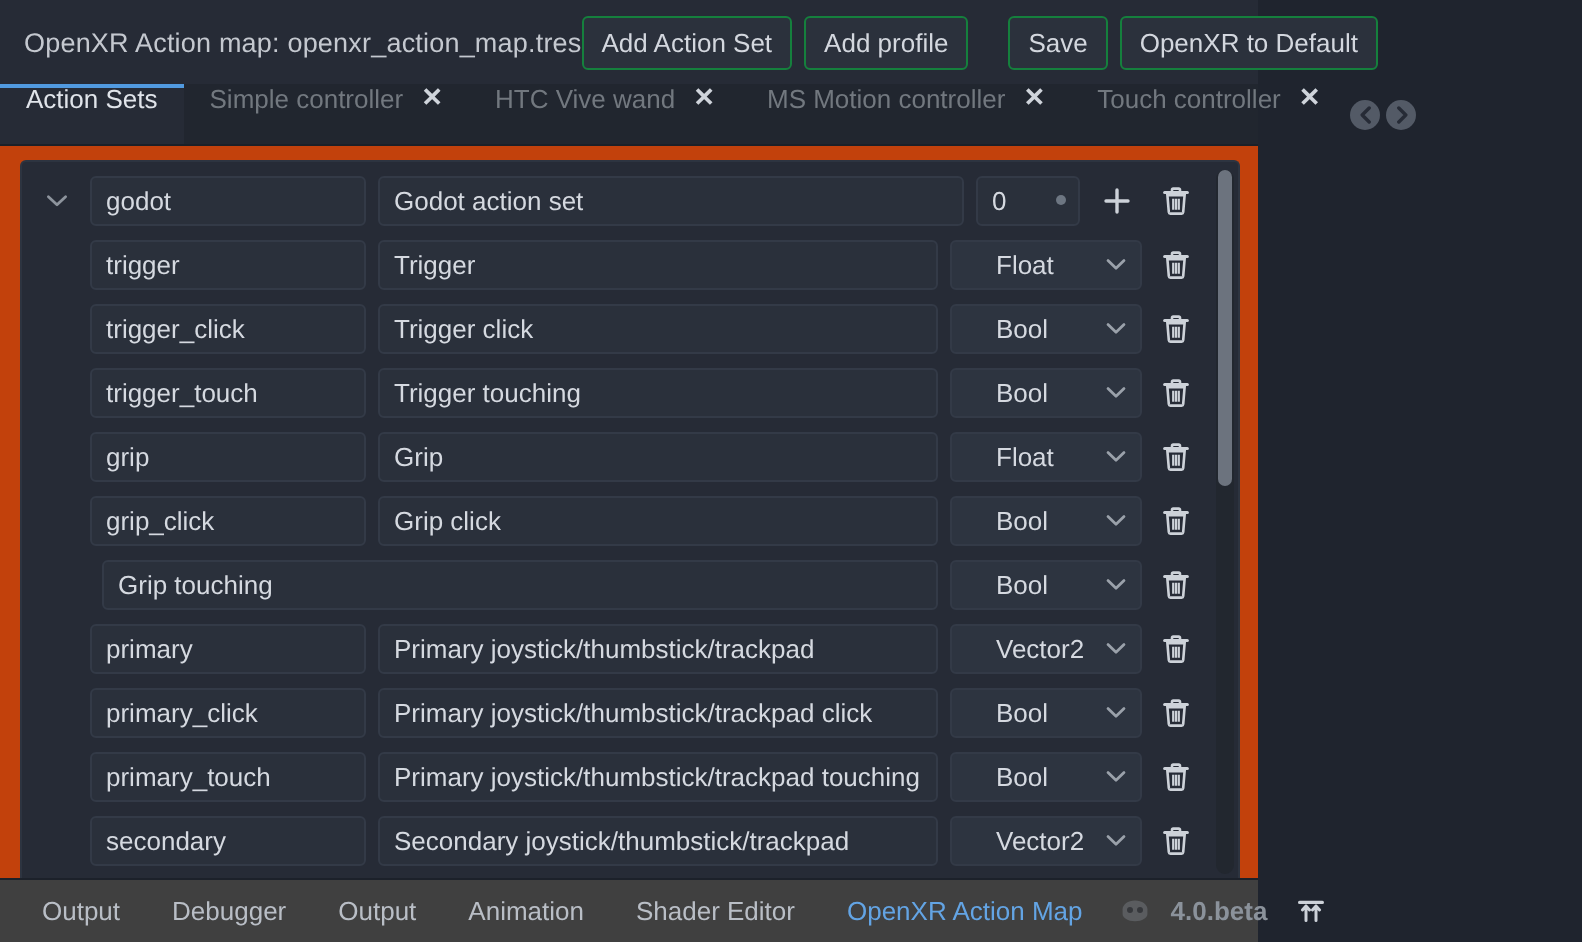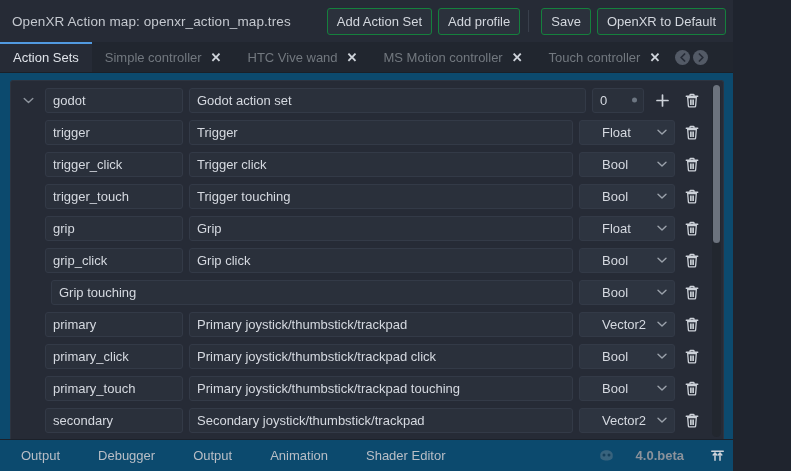--- a/index.html
+++ b/index.html
@@ -8,21 +8,21 @@
     width: 791px;
     height: 471px;
     overflow: hidden;
     background: #1f242e;
     font-family: "Liberation Sans", sans-serif;
     -webkit-font-smoothing: antialiased;
   }
 
   #app {
     position: relative;
-    width: 733px;
+    width: 629px;
     height: 471px;
     background: #21262f;
     display: flex;
     flex-direction: column;
   }
 
   
   .header {
     height: 42px;
     min-height: 42px;
@@ -68,21 +68,20 @@
     height: 31px;
     min-height: 31px;
     background: #21262f;
     display: flex;
     align-items: stretch;
     position: relative;
     border-bottom: 1px solid #1b2028;
   }
   .tab {
     display: flex;
-    align-items: center;
     padding: 0 13px;
     font-size: 13px;
     color: #72787f;
     cursor: pointer;
     white-space: nowrap;
     position: relative;
     background: transparent;
   }
   .tab.active {
     color: #e0e4ea;
@@ -119,21 +118,21 @@
     align-items: center;
     justify-content: center;
     cursor: pointer;
   }
   .navcircle svg { display: block; }
 
   
   .body-area {
     flex: 1 1 auto;
     position: relative;
-    background: #0c4a6e;
+    background: #c2410c;
     padding: 6px 4px 0 6px;
     overflow: hidden;
   }
   .list-frame {
     position: absolute;
     left: 10px;
     right: 9px;
     top: 7px;
     bottom: 0;
     background: #262b36;
@@ -232,26 +231,26 @@
     top: 0;
     height: 45%;
     background: #6c737e;
     border-radius: 4px;
   }
 
   
   .bottombar {
     height: 32px;
     min-height: 32px;
-    background: #0c4a6e;
+    background: #404040;
     border-top: 1px solid #1c212a;
     display: flex;
     align-items: center;
     padding: 0 8px 0 10px;
-    gap: 16px;
+    gap: 4px;
   }
   .bottom-item {
     font-size: 13px;
     color: #b9bec6;
     padding: 0 11px;
     cursor: pointer;
     white-space: nowrap;
   }
   .bottom-item.active { color: #63a4e4; }
   .bottom-spacer { flex: 1 1 auto; }
@@ -560,20 +559,21 @@
       </div>
     </div>
   </div>
 
   <div class="bottombar">
     <div class="bottom-item">Output</div>
     <div class="bottom-item">Debugger</div>
     <div class="bottom-item">Output</div>
     <div class="bottom-item">Animation</div>
     <div class="bottom-item">Shader Editor</div>
+    <div class="bottom-item active">OpenXR Action Map</div>
     <div class="bottom-spacer"></div>
     <div class="godot-logo">
       <svg width="15" height="13" viewBox="0 0 15 13">
         <path d="M7.5 1.2 C4 1.2 1.3 3.2 1.3 5.6 L1.3 8 C1.3 10 4 11.6 7.5 11.6 C11 11.6 13.7 10 13.7 8 L13.7 5.6 C13.7 3.2 11 1.2 7.5 1.2 Z" fill="#8b929b"></path>
         <circle cx="5" cy="6" r="1.5" fill="#262b36"></circle>
         <circle cx="10" cy="6" r="1.5" fill="#262b36"></circle>
       </svg>
     </div>
     <div class="version">4.0.beta</div>
     <div class="pin-icon">

